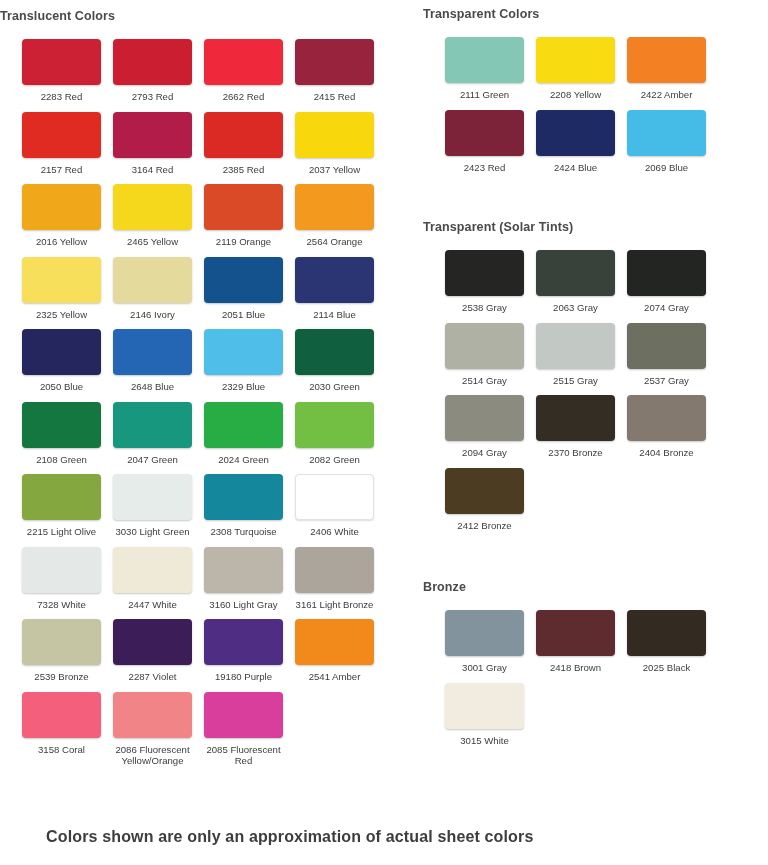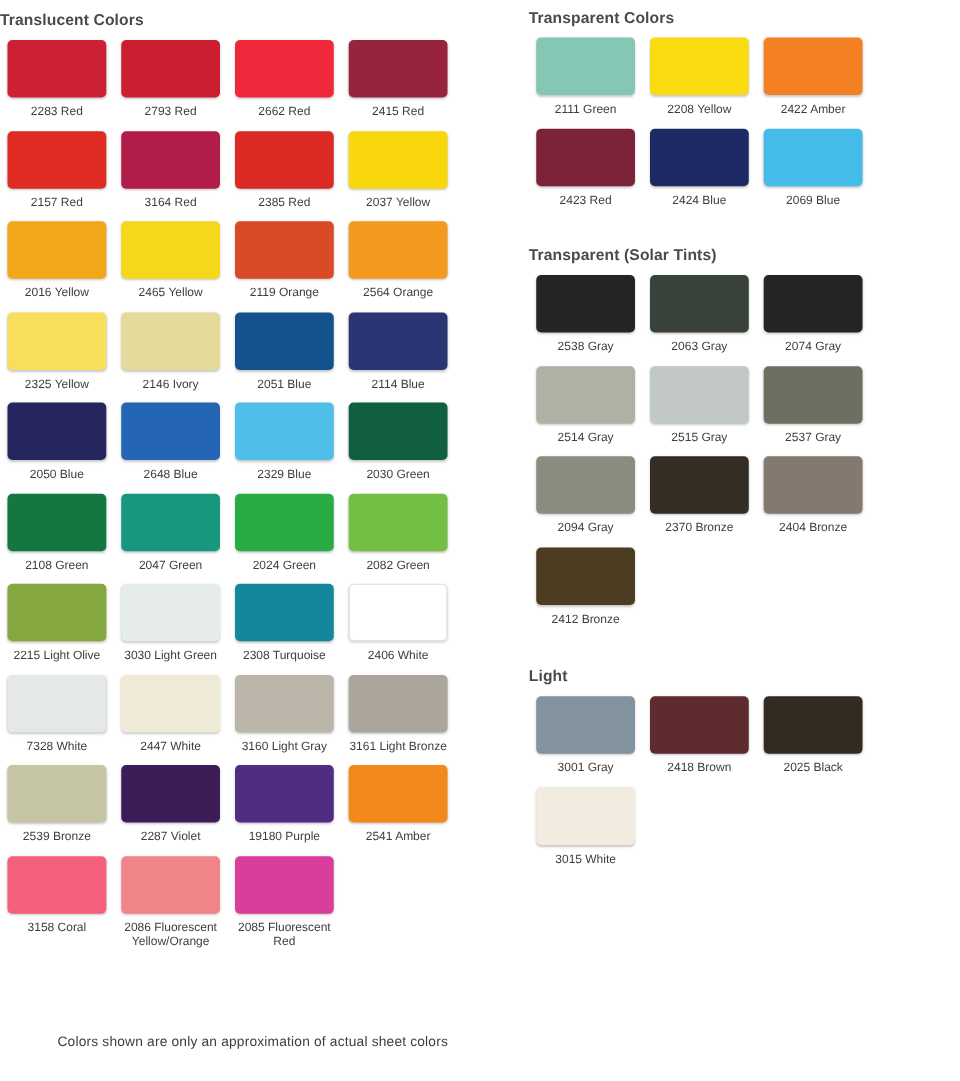--- a/index.html
+++ b/index.html
@@ -49,21 +49,21 @@
     line-height: 14px;
   }
   .sec-translucent { padding-top: 9px; }
   .sec-transparent { padding-top: 7px; }
   .sec-solar { padding-top: 22px; }
   .sec-opaque { padding-top: 24px; }
 
   .swatch-grid {
     display: flex;
     flex-wrap: wrap;
-    margin: 0;
+    margin: 16px;
     padding: 0;
   }
   .swatch-cell {
     width: 90px;
     margin-right: 0px;
     margin-bottom: 9px;
     display: flex;
     flex-direction: column;
     align-items: center;
   }
@@ -88,23 +88,24 @@
     color: #3d3d3d;
     text-align: center;
     margin-top: 6px;
     width: 91px;
     font-weight: normal;
   }
   .footnote {
     position: absolute;
     left: 46px;
     top: 828px;
-    font-size: 11px;
+    font-size: 16px;
     color: #3d3d3d;
     letter-spacing: 0.15px;
+    font-weight: bold;
   }
 </style>
 </head>
 <body>
 
 <div class="page">
   <div class="columns">
 
     <div class="col-left">
       <div class="section sec-translucent">
@@ -339,21 +340,21 @@
               <div class="chip" style="background: rgb(132, 121, 111);"></div>
               <div class="chip-label">2404 Bronze</div>
             </div>
             <div class="swatch-cell">
               <div class="chip" style="background: rgb(76, 61, 34);"></div>
               <div class="chip-label">2412 Bronze</div>
             </div>
           </div>
       </div>
       <div class="section sec-opaque">
-        <div class="section-title">Light</div>
+        <div class="section-title">Bronze</div>
         <div class="swatch-grid">
             <div class="swatch-cell">
               <div class="chip" style="background: rgb(130, 147, 158);"></div>
               <div class="chip-label">3001 Gray</div>
             </div>
             <div class="swatch-cell">
               <div class="chip" style="background: rgb(94, 43, 46);"></div>
               <div class="chip-label">2418 Brown</div>
             </div>
             <div class="swatch-cell">

